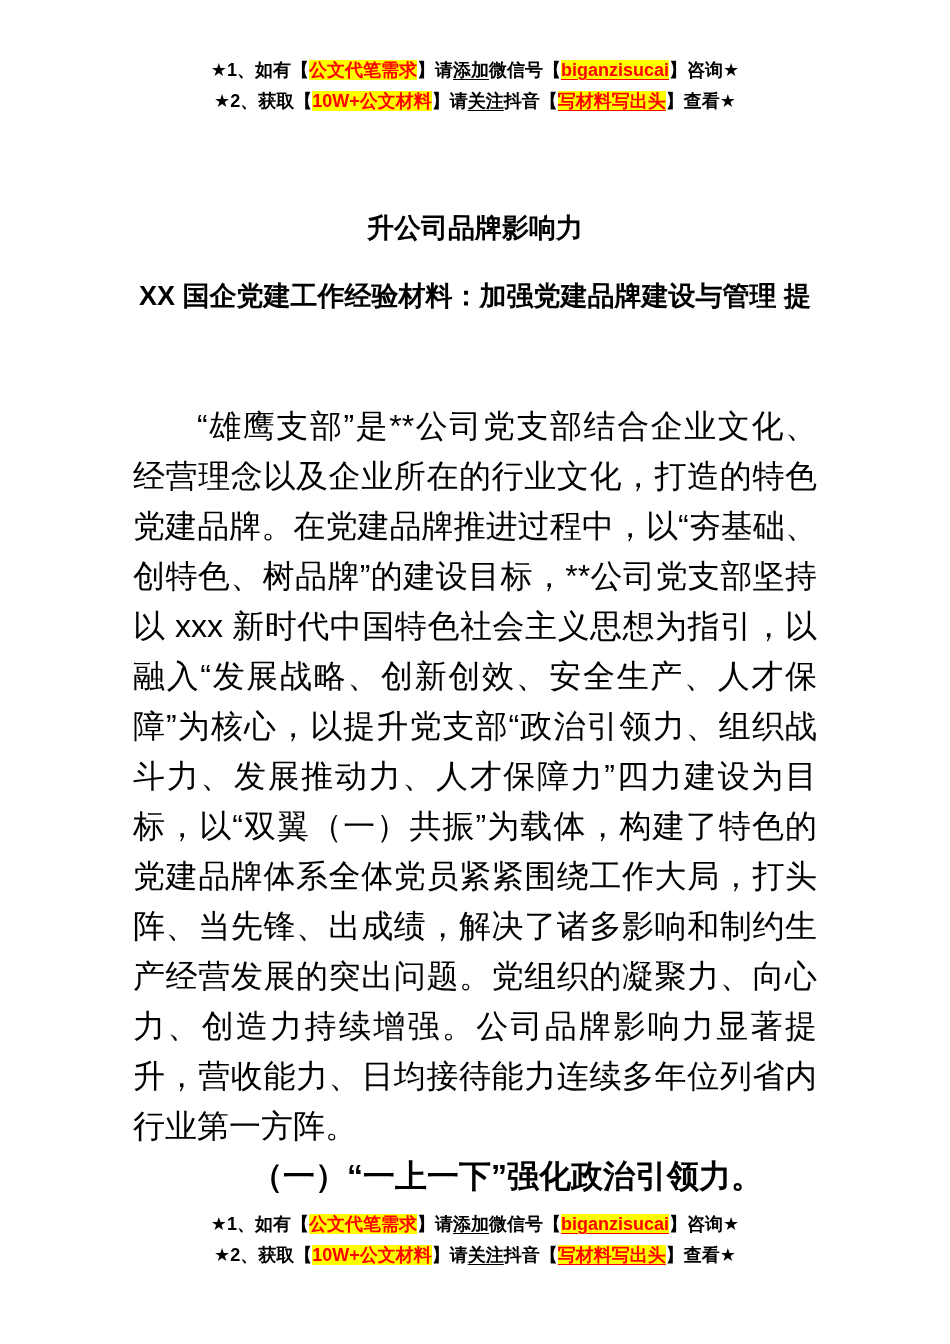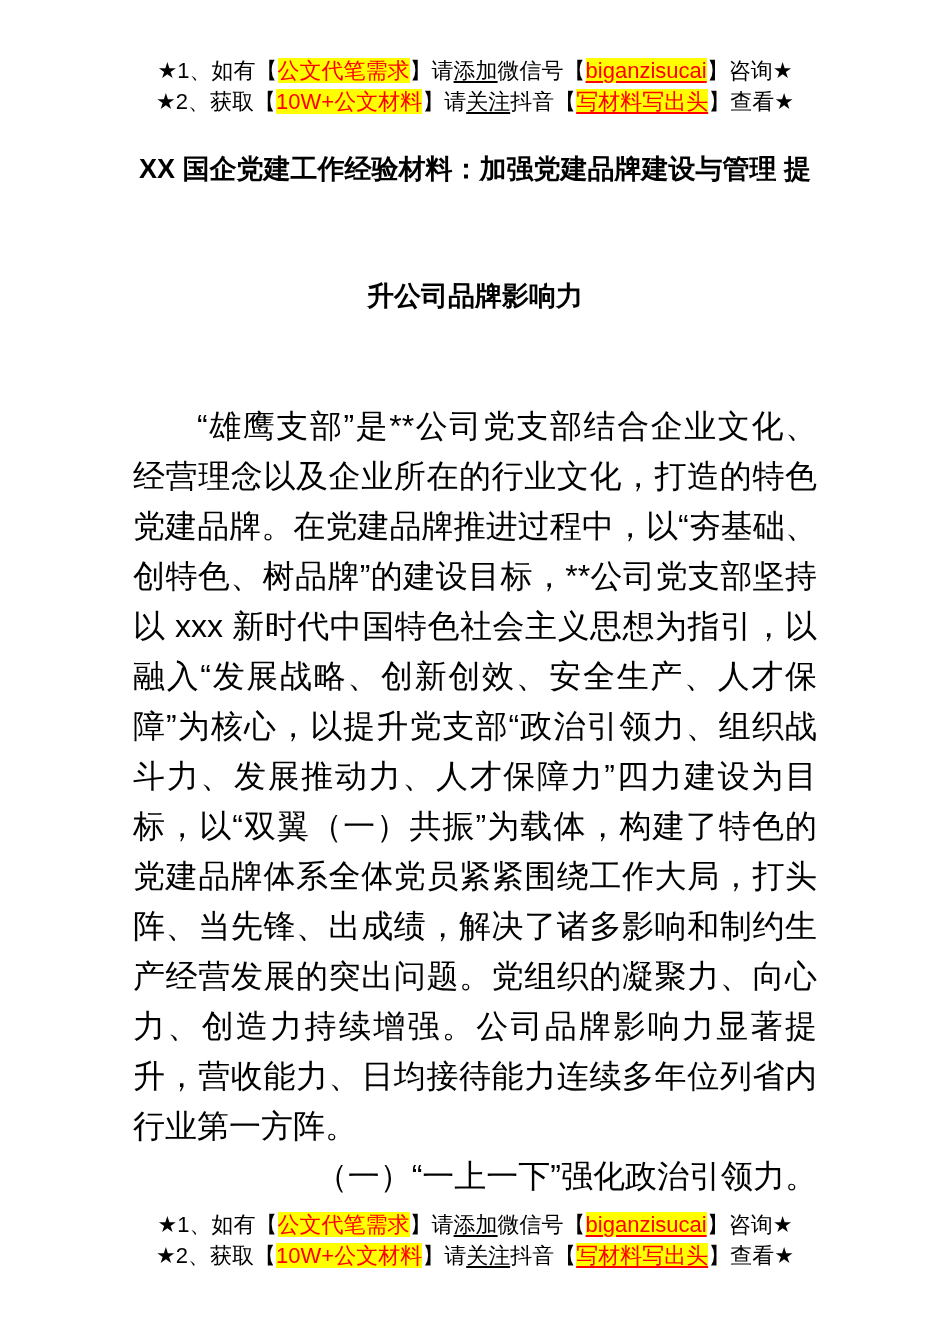--- a/index.html
+++ b/index.html
@@ -18,22 +18,22 @@
   }
   .page {
     position: relative;
     width: 950px;
     height: 1344px;
     background: #ffffff;
   }
   
   .notice {
     text-align: center;
-    font-weight: normal;
-    font-size: 22px;
+    font-weight: bold;
+    font-size: 18px;
     line-height: 31px;
     white-space: nowrap;
   }
   .notice-top { padding-top: 55px; }
   .notice-bottom {
     position: absolute;
     top: 1209px;
     left: 0;
     right: 0;
   }
@@ -72,36 +72,36 @@
     line-height: 50px;
     text-align: justify;
     text-justify: inter-ideograph;
     font-weight: normal;
   }
   .para {
     margin: 0;
     text-indent: 2em;
   }
   .para.heading {
-    font-weight: normal;
-    text-align: right;
+    font-weight: bold;
+    text-align: center;
   }
 </style>
 </head>
 <body>
 
 <div class="page">
 
   <div class="notice notice-top">
     <p class="notice-line"><span class="seg plain">★1、如有【</span><span class="seg hl-red">公文代笔需求</span><span class="seg plain">】请</span><span class="seg ul">添加</span><span class="seg plain">微信号【</span><span class="seg hl-red-ul">biganzisucai</span><span class="seg plain">】咨询★</span></p>
     <p class="notice-line"><span class="seg plain">★2、获取【</span><span class="seg hl-red">10W+公文材料</span><span class="seg plain">】请</span><span class="seg ul">关注</span><span class="seg plain">抖音【</span><span class="seg hl-red-ul">写材料写出头</span><span class="seg plain">】查看★</span></p>
   </div>
 
+  <h1 class="title-line title-line-2">升公司品牌影响力</h1>
   <h1 class="title-line title-line-1">XX 国企党建工作经验材料：加强党建品牌建设与管理 提</h1>
-  <h1 class="title-line title-line-2">升公司品牌影响力</h1>
 
   <div class="body-text">
     <p class="para">“雄鹰支部”是**公司党支部结合企业文化、经营理念以及企业所在的行业文化，打造的特色党建品牌。在党建品牌推进过程中，以“夯基础、创特色、树品牌”的建设目标，**公司党支部坚持以 xxx 新时代中国特色社会主义思想为指引，以融入“发展战略、创新创效、安全生产、人才保障”为核心，以提升党支部“政治引领力、组织战斗力、发展推动力、人才保障力”四力建设为目标，以“双翼（一）共振”为载体，构建了特色的党建品牌体系全体党员紧紧围绕工作大局，打头阵、当先锋、出成绩，解决了诸多影响和制约生产经营发展的突出问题。党组织的凝聚力、向心力、创造力持续增强。公司品牌影响力显著提升，营收能力、日均接待能力连续多年位列省内行业第一方阵。</p>
     <p class="para heading">（一）“一上一下”强化政治引领力。</p>
   </div>
 
   <div class="notice notice-bottom">
     <p class="notice-line"><span class="seg plain">★1、如有【</span><span class="seg hl-red">公文代笔需求</span><span class="seg plain">】请</span><span class="seg ul">添加</span><span class="seg plain">微信号【</span><span class="seg hl-red-ul">biganzisucai</span><span class="seg plain">】咨询★</span></p>
     <p class="notice-line"><span class="seg plain">★2、获取【</span><span class="seg hl-red">10W+公文材料</span><span class="seg plain">】请</span><span class="seg ul">关注</span><span class="seg plain">抖音【</span><span class="seg hl-red-ul">写材料写出头</span><span class="seg plain">】查看★</span></p>
   </div>

